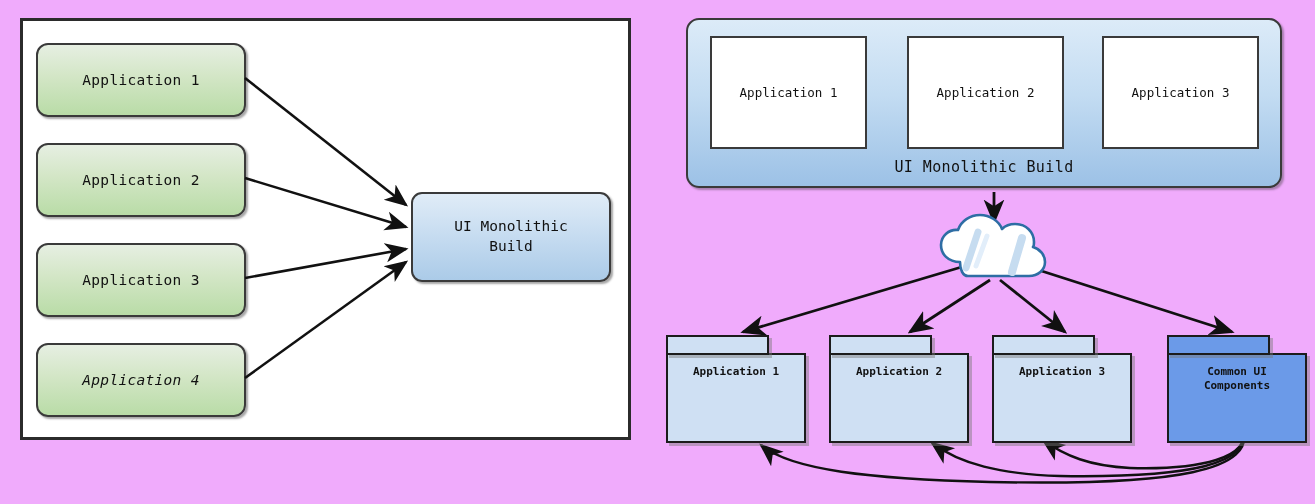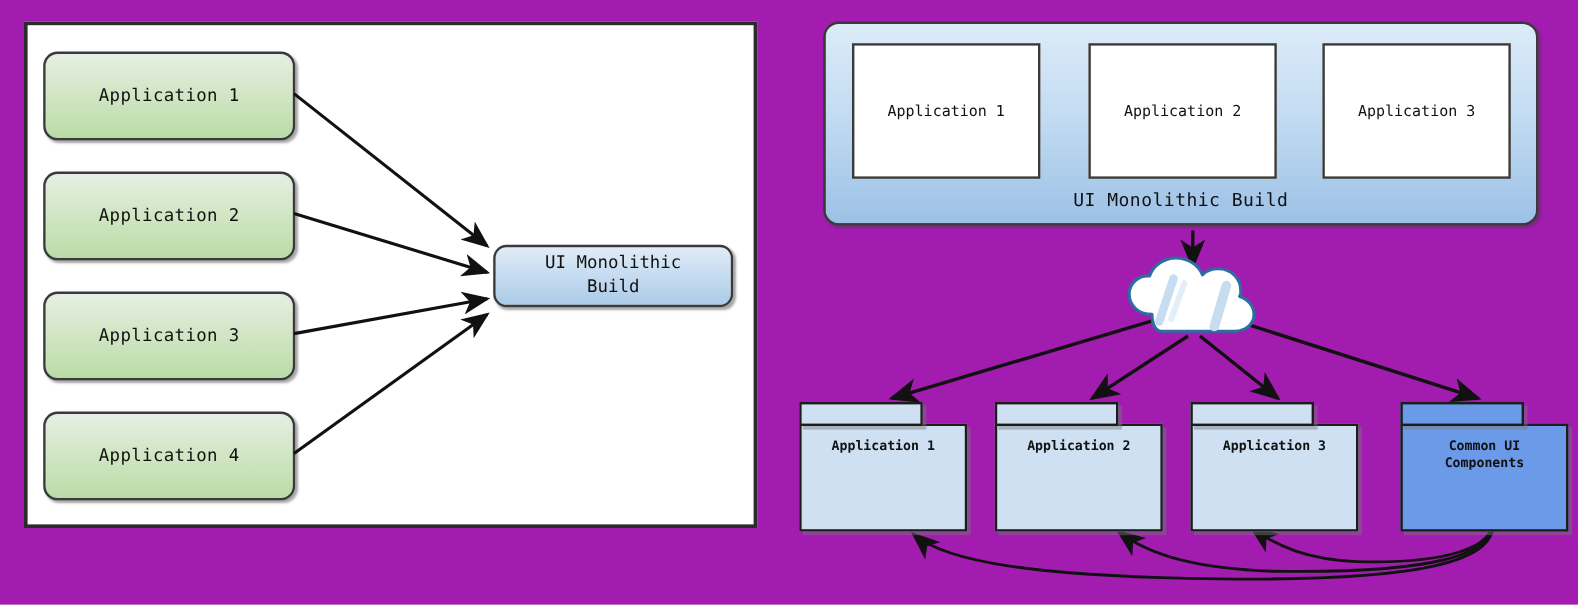--- a/index.html
+++ b/index.html
@@ -7,21 +7,21 @@
     padding: 0;
     background: #ffffff;
   }
   body {
     font-family: "DejaVu Sans Mono", "Liberation Mono", monospace;
   }
   #canvas {
     position: relative;
     width: 1315px;
     height: 504px;
-    background: #a21caf;
+    background: #f0abfc;
     overflow: hidden;
   }
 
   
   #left-panel {
     position: absolute;
     left: 20px;
     top: 18px;
     width: 611px;
     height: 422px;
@@ -46,31 +46,30 @@
     font-size: 14.5px;
     color: #111111;
     letter-spacing: 0.3px;
     white-space: pre;
   }
   #mono-box-left {
     position: absolute;
     left: 411px;
     top: 192px;
     width: 200px;
-    height: 52px;
+    height: 90px;
     border: 2.5px solid #3a3a3a;
     border-radius: 11px;
     background: linear-gradient(to bottom, #e0ecf7 0%, #c8ddf1 45%, #abcbe8 100%);
     box-shadow: 2px 2px 2px rgba(60,60,60,0.45);
     display: flex;
     align-items: center;
     justify-content: center;
     text-align: center;
     box-sizing: border-box;
-    margin-top: 12px;
   }
   #mono-box-left span {
     font-size: 14.5px;
     color: #111111;
     line-height: 1.35;
     white-space: pre-line;
   }
 
   
   #right-panel {
@@ -176,21 +175,21 @@
 
     <div class="app-green" style="left:13px; top:22px;">
       <span>Application 1</span>
     </div>
     <div class="app-green" style="left:13px; top:122px;">
       <span>Application 2</span>
     </div>
     <div class="app-green" style="left:13px; top:222px;">
       <span>Application 3</span>
     </div>
-    <div class="app-green" style="left:13px; top:322px;">
+    <div class="app-green" style="left:13px; top:322px;font-style:italic;">
       <span>Application 4</span>
     </div>
   </div>
 
   <div id="mono-box-left">
     <span>UI Monolithic
 Build</span>
   </div>
 
   <svg class="overlay" width="660" height="504">

